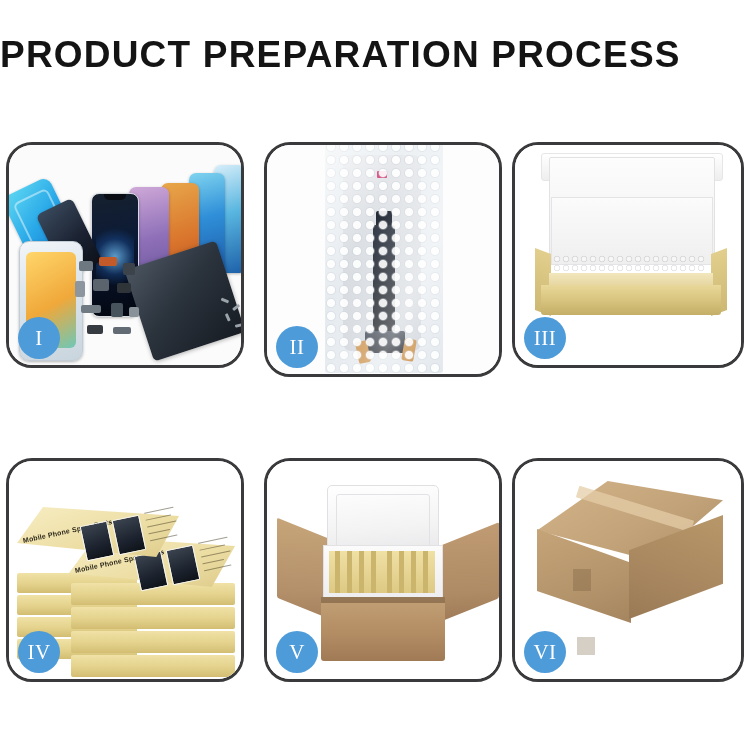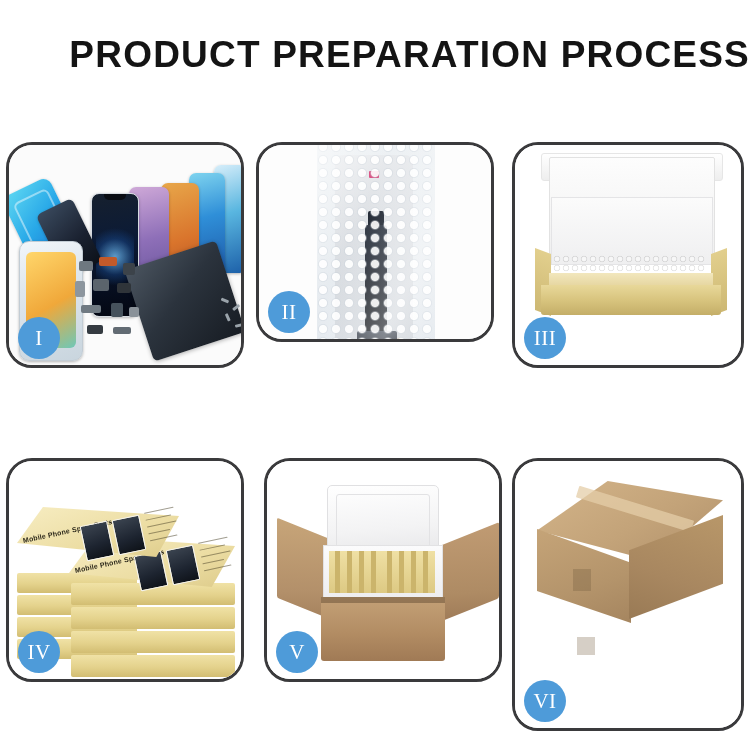--- a/index.html
+++ b/index.html
@@ -15,21 +15,21 @@
     position: relative;
   }
 
   
   #header {
     position: absolute;
     left: 0;
     top: 0;
     width: 750px;
     height: 128px;
-    text-align: right;
+    text-align: left;
   }
   #page-title {
     position: absolute;
     left: 0;
     top: 34px;
     width: 750px;
     font-size: 37px;
     letter-spacing: 1.2px;
     font-weight: 700;
     color: #141414;
@@ -82,26 +82,26 @@
     font-family: "Liberation Serif", serif;
     font-size: 21px;
     line-height: 42px;
     text-align: center;
     letter-spacing: 0.5px;
     z-index: 40;
   }
 
   
   #panel-1 { left: 6px;   top: 142px; width: 238px; height: 226px; }
-  #panel-2 { left: 256px; top: 142px; width: 238px; height: 200px; padding-left: 44px; }
+  #panel-2 { left: 264px; top: 142px; width: 238px; height: 235px; padding-left: 44px; }
   #panel-3 { left: 512px; top: 142px; width: 232px; height: 226px; }
   
   #panel-4 { left: 6px;   top: 458px; width: 238px; height: 224px; }
   #panel-5 { left: 264px; top: 458px; width: 238px; height: 224px; }
-  #panel-6 { left: 512px; top: 458px; width: 232px; height: 273px; text-decoration: underline; }
+  #panel-6 { left: 512px; top: 458px; width: 232px; height: 224px; text-decoration: underline; }
 
   
   .p1-bg { position:absolute; left:0; top:0; right:0; bottom:0; background:#fbfbfb; }
   .p1-screen {
     position: absolute;
     border-radius: 7px;
     box-shadow: 0 1px 3px rgba(0,0,0,0.28);
   }
   .p1-adhesive {
     left: 8px; top: 38px; width: 52px; height: 86px;

